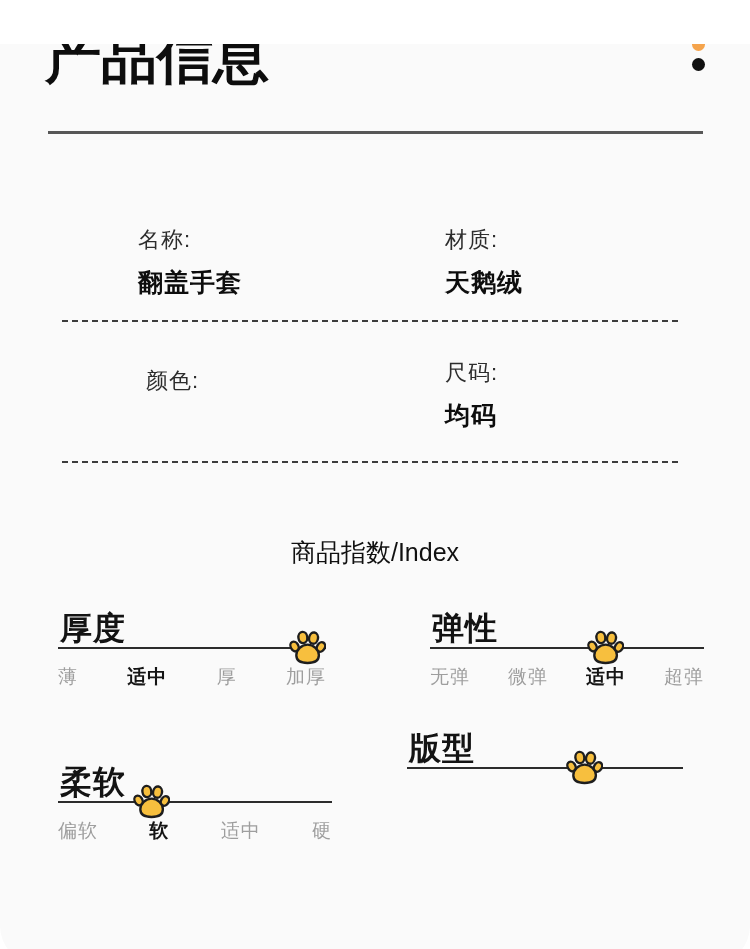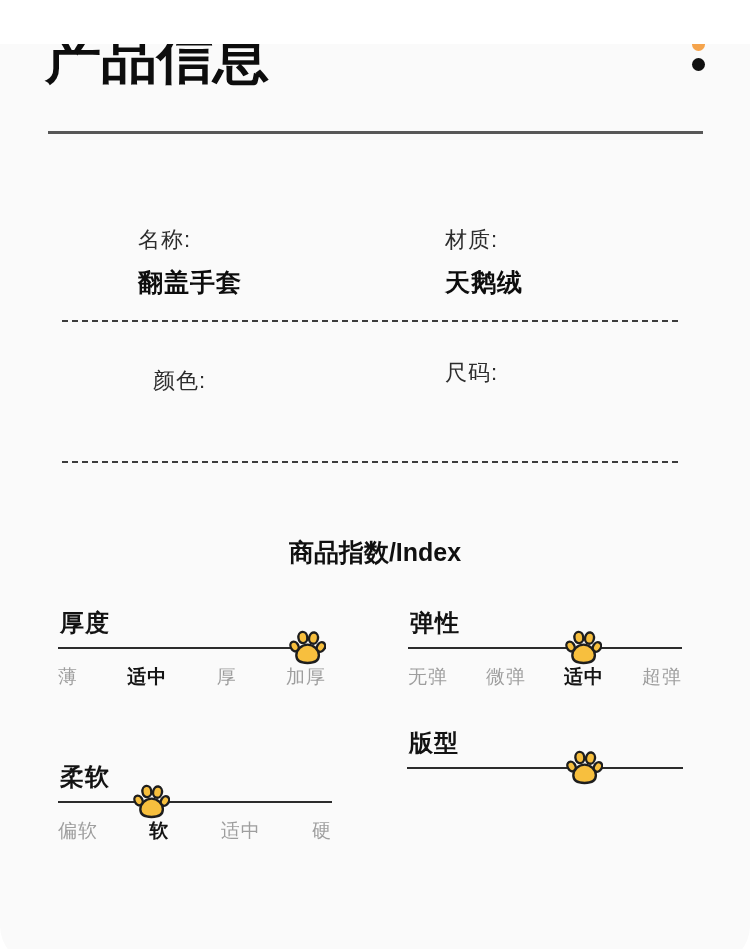--- a/index.html
+++ b/index.html
@@ -26,40 +26,40 @@
   .dot.black  { left:692px; top:14px; background:#111111; }
   .title-rule {
     position:absolute; left:48px; top:87px; width:655px; height:3px;
     background:#575757;
   }
   .field { position:absolute; width:270px; }
   .field .label { font-size:22px; color:#2d2d2d; letter-spacing:1px; }
   .field .value { margin-top:11px; font-size:25px; font-weight:bold; color:#0d0d0d; letter-spacing:1px; }
   .f0 { left:138px; top:181px; }
   .f1 { left:445px; top:181px; }
-  .f2 { left:153px; top:322px; }
+  .f2 { left:146px; top:322px; }
   .f3 { left:445px; top:314px; }
   .dashed {
     position:absolute; left:62px; width:616px; height:0;
     border-top:2px dashed #3c3c3c;
   }
   .d0 { top:276px; }
   .d1 { top:417px; }
   .index-title {
     position:absolute; top:492px; left:0; width:750px;
-    text-align:center; font-size:25px; font-weight:700; color:#101010;
+    text-align:center; font-size:25px; font-weight:400; color:#101010;
   }
   .scale { position:absolute; height:90px; }
   .s0 { left:58px;  top:563px; width:268px; }
-  .s1 { left:408px; top:563px; width:274px; }
+  .s1 { left:430px; top:563px; width:274px; }
   .s2 { left:58px;  top:717px; width:274px; }
   .s3 { left:407px; top:683px; width:276px; }
   .scale-title {
     position:absolute; top:0; left:2px;
-    font-size:24px; font-weight:bold; color:#131313; letter-spacing:1px;
+    font-size:32px; font-weight:bold; color:#131313; letter-spacing:1px;
   }
   .scale-track {
     position:absolute; top:40px; left:0; right:0; height:2px;
     background:#2c2c2c;
   }
   .paw {
     position:absolute; top:21px; width:38px; height:38px;
     transform:translateX(-50%); left:50%;
   }
   .paw svg { display:block; width:100%; height:100%; }
@@ -89,20 +89,21 @@
     <div class="value">翻盖手套</div>
   </div>
 
   <div class="dashed d0"></div>
 
   <div class="field f2">
     <div class="label">颜色:</div>
   </div>
   <div class="field f3">
     <div class="label">尺码:</div>
+    <div class="value">均码</div>
   </div>
 
   <div class="dashed d1"></div>
 
   <div class="index-title">商品指数/Index</div>
 
   <div class="scale s0">
     <div class="scale-title">厚度</div>
     <div class="scale-track"></div>
     <span class="paw" style="left: 93%;">

